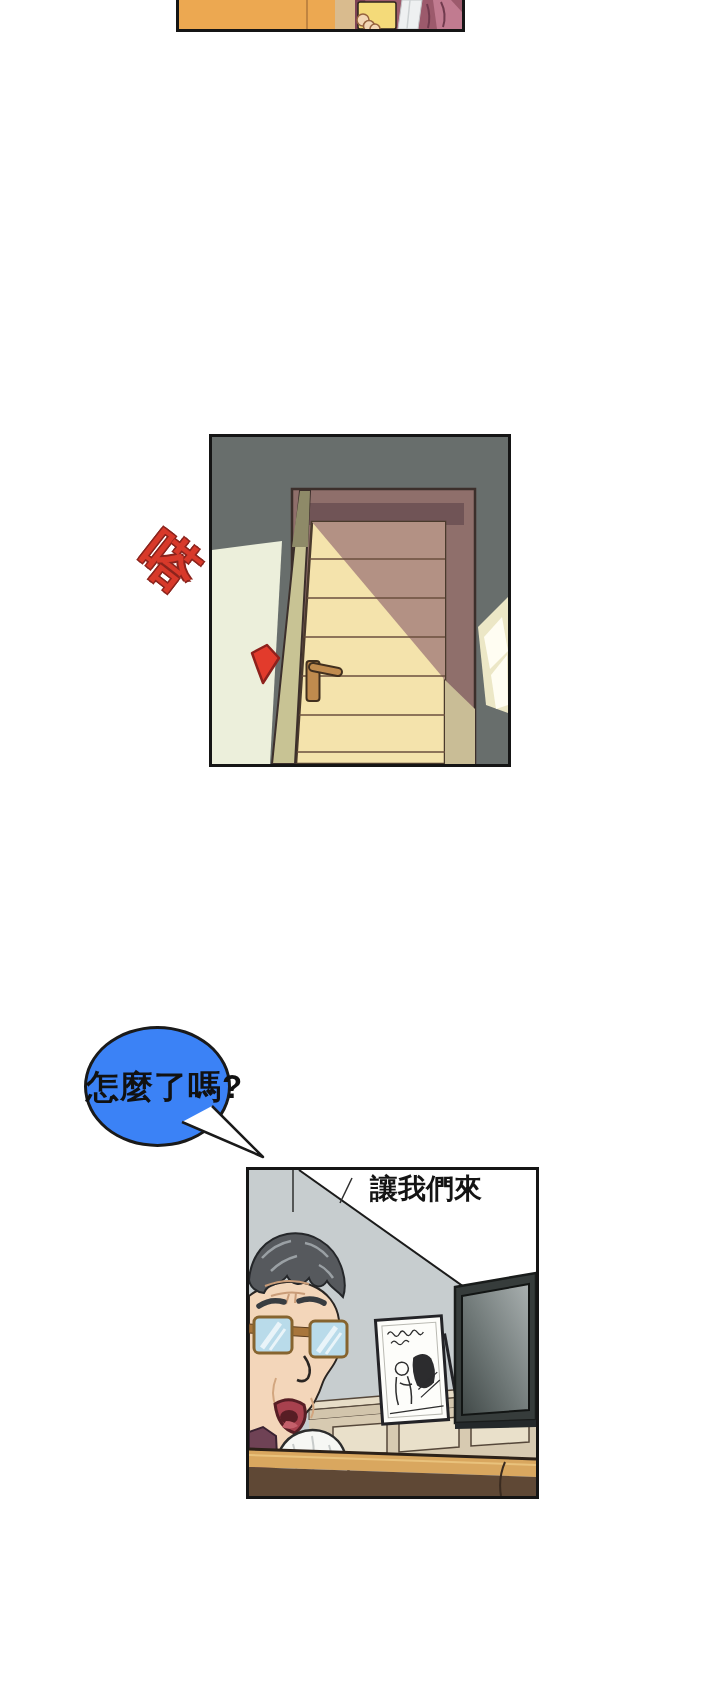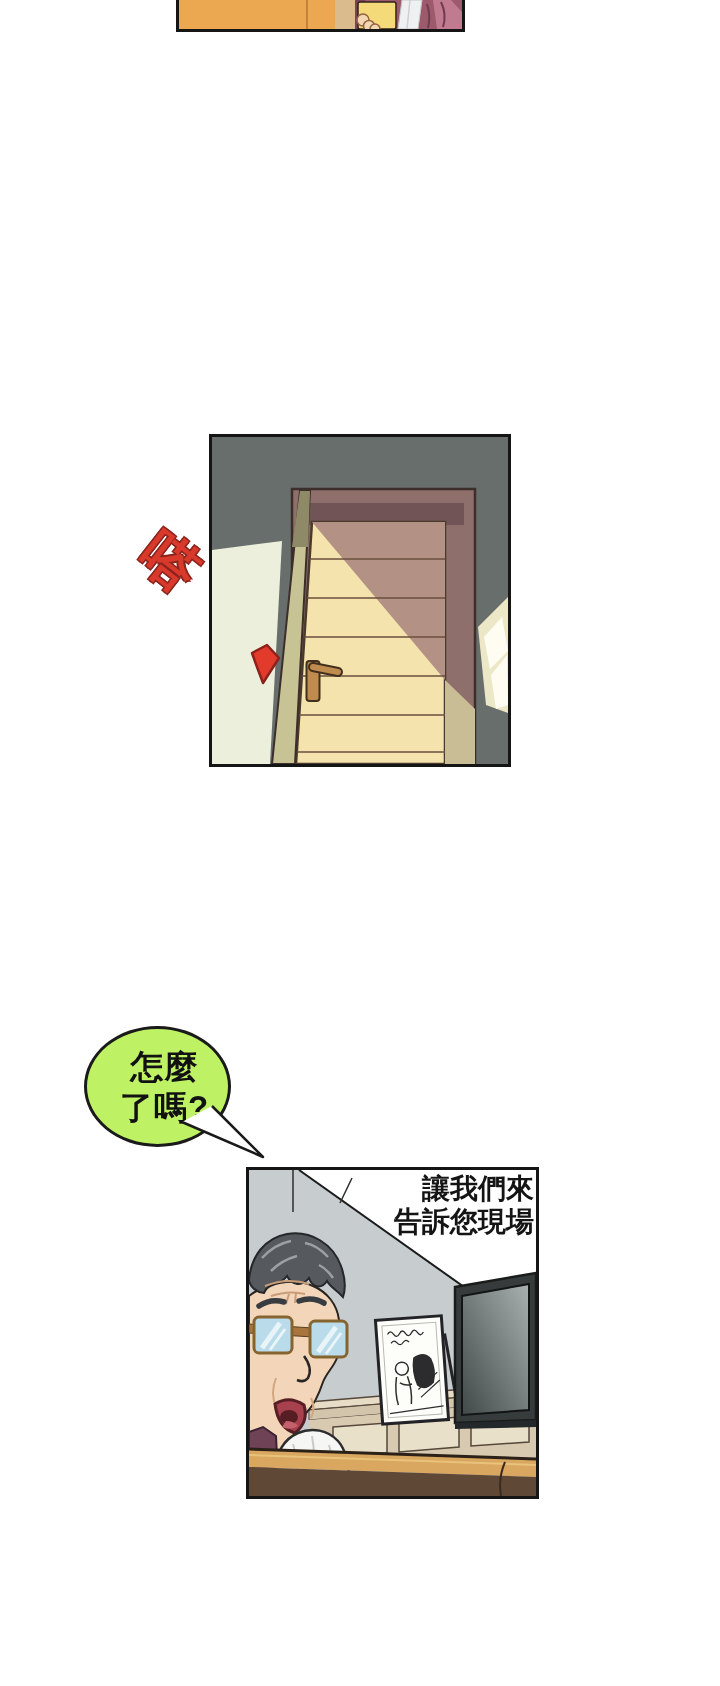--- a/index.html
+++ b/index.html
@@ -20,30 +20,30 @@
   
   #sfx{
     left:130px;top:522px;width:80px;height:80px;
     font-size:56px;font-weight:bold;color:#d8392a;line-height:80px;text-align:center;
     transform:rotate(38deg);
     text-shadow:1.5px 1.5px 0 #8c241d,-1.5px 1.5px 0 #8c241d,1.5px -1.5px 0 #8c241d,-1.5px -1.5px 0 #8c241d;
     z-index:4;
   }
   
   #bubble{
-    left:84px;top:1026px;width:147px;height:121px;background:#bef264;
+    left:84px;top:1026px;width:147px;height:121px;background:#3b82f6;
     border:3px solid #1a1a1a;border-radius:50%;z-index:5;
-    display:flex;flex-direction:column;align-items:center;justify-content:center;
+    display:flex;flex-direction:row;align-items:center;justify-content:center;
     padding-left:14px;box-sizing:border-box;
   }
   #bubble .line{font-size:33px;line-height:41px;font-weight:600;color:#111;letter-spacing:1px;white-space:nowrap;}
   #bubble-tail{left:140px;top:1086px;width:140px;height:80px;z-index:6;}
   
   #caption{
-    left:358px;top:1172px;width:176px;text-align:right;z-index:7;
+    left:370px;top:1172px;width:176px;text-align:left;z-index:7;
   }
   #caption .line{font-size:28px;line-height:33px;font-weight:600;color:#141414;white-space:nowrap;}
 </style>
 </head>
 <body>
 
 <div class="panel" id="panel-top">
   <svg width="283" height="29" viewBox="0 0 283 29">
     <rect x="0" y="0" width="283" height="29" fill="#eca851"></rect>
     <line x1="128" y1="0" x2="128" y2="29" stroke="#c08440" stroke-width="2"></line>
@@ -204,14 +204,13 @@
       <line x1="0" y1="279" x2="287" y2="289" stroke="#2c2118" stroke-width="3"></line>
       <line x1="0" y1="285" x2="287" y2="295" stroke="#e9c27c" stroke-width="2"></line>
       <polygon points="0,297 287,307 287,326 0,326" fill="#5f4835"></polygon>
       <path d="M256,292 Q249,308 252,326" stroke="#3a2b20" stroke-width="2" fill="none"></path>
     </g>
   </svg>
 </div>
 
 <div class="abs" id="caption">
   <div class="line">讓我們來</div>
-  <div class="line">告訴您現場</div>
 </div>
 
 </body></html>

